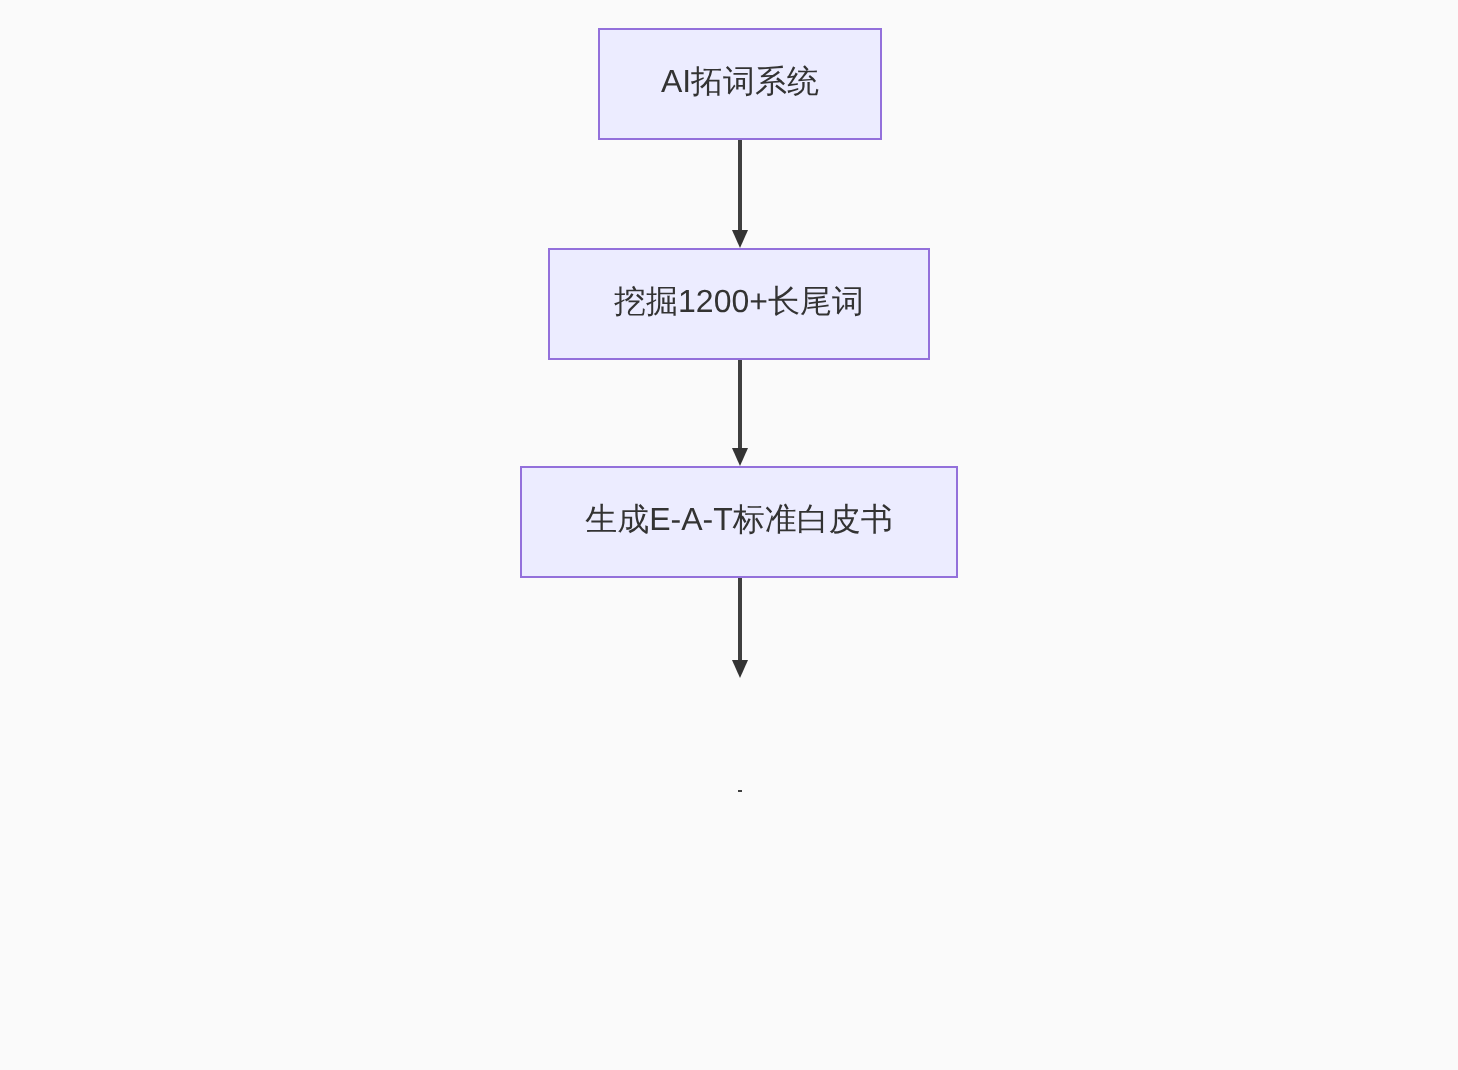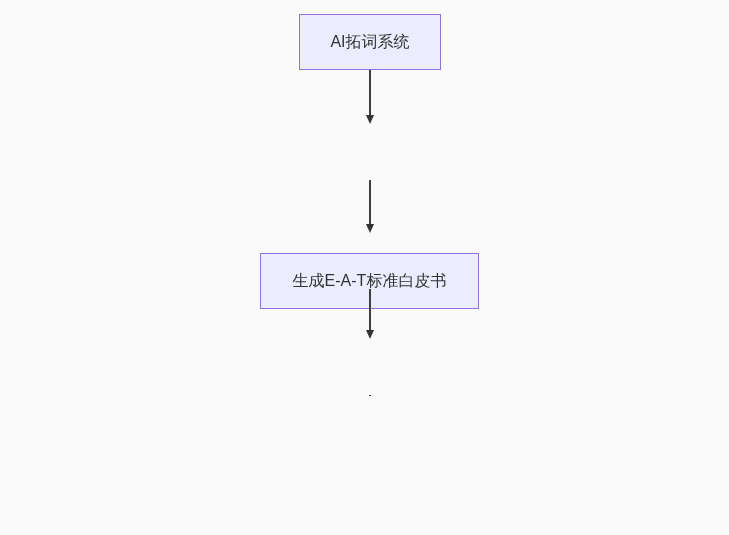--- a/index.html
+++ b/index.html
@@ -24,21 +24,21 @@
     font-size: 16px;
     line-height: 1.3;
     display: flex;
     align-items: center;
     justify-content: center;
     text-align: center;
     white-space: nowrap;
   }
   .node1 { left: 299px; top: 14px;  width: 142px; height: 56px; }
   .node2 { left: 274px; top: 124px; width: 191px; height: 56px; }
-  .node3 { left: 260px; top: 233px; width: 219px; height: 56px; margin-top: 20px; }
+  .node3 { left: 260px; top: 233px; width: 219px; height: 56px; }
   .node4 { left: 264px; top: 339px; width: 212px; height: 56px; }
   .node5 { left: 254px; top: 450px; width: 232px; height: 56px; }
 
   .flow-edge {
     position: absolute;
     left: 370px;
     transform: translateX(-50%);
     display: flex;
     flex-direction: column;
     align-items: center;
@@ -68,20 +68,23 @@
 
   <div class="flow-node node1">
     <span>AI拓词系统</span>
   </div>
 
   <div class="flow-edge edge1">
     <div class="edge-line"></div>
     <div class="edge-head"></div>
   </div>
 
+  <div class="flow-node node2">
+    <span>挖掘1200+长尾词</span>
+  </div>
 
   <div class="flow-edge edge2">
     <div class="edge-line"></div>
     <div class="edge-head"></div>
   </div>
 
   <div class="flow-node node3">
     <span>生成E-A-T标准白皮书</span>
   </div>
 

